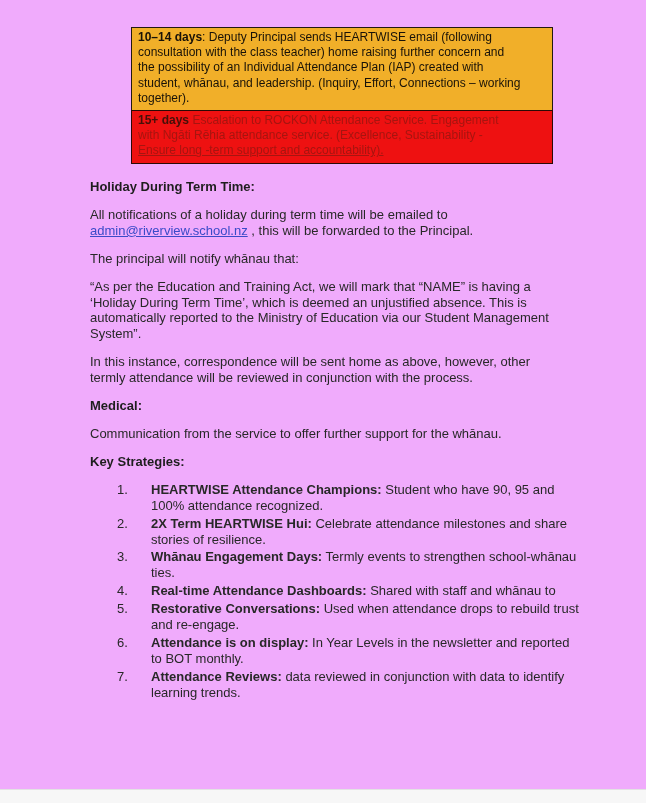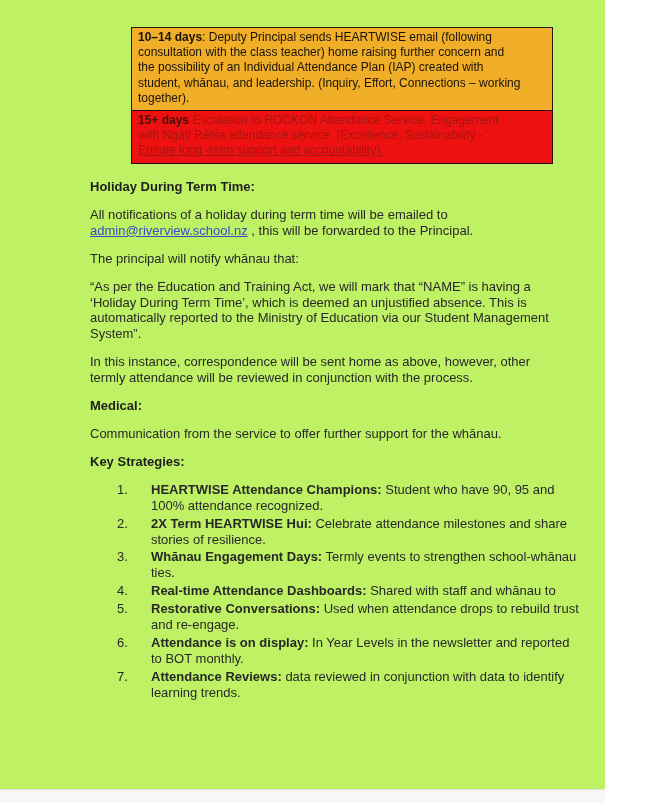--- a/index.html
+++ b/index.html
@@ -2,27 +2,26 @@
 <html style="--warning-bg: #F1AF29; --critical-bg: #EE1111; --critical-text: #A61510; --critical-bold: #451008; --critical-border: #2B0A05; --box-border: #231A10; --link-color: #3A4BC8;"><head>
 <meta charset="utf-8">
 <style>
   html, body {
     margin: 0;
     padding: 0;
     background: #ffffff;
   }
   .canvas {
     position: relative;
-    width: 564px;
+    width: 646px;
     height: 803px;
-    background: #bef264;
+    background: #f0abfc;
     overflow: hidden;
     font-family: "Liberation Sans", "DejaVu Sans", sans-serif;
     color: #282828;
-    padding-left: 41px;
   }
   
   .alert-stack {
     position: absolute;
     left: 131px;
     top: 27px;
     width: 422px;
   }
   .alert {
     box-sizing: border-box;

